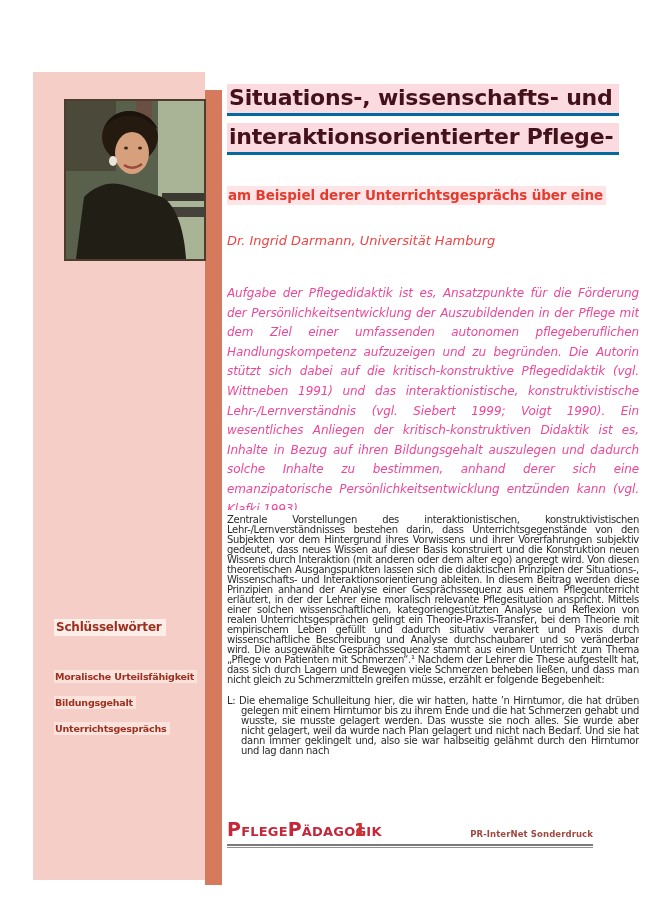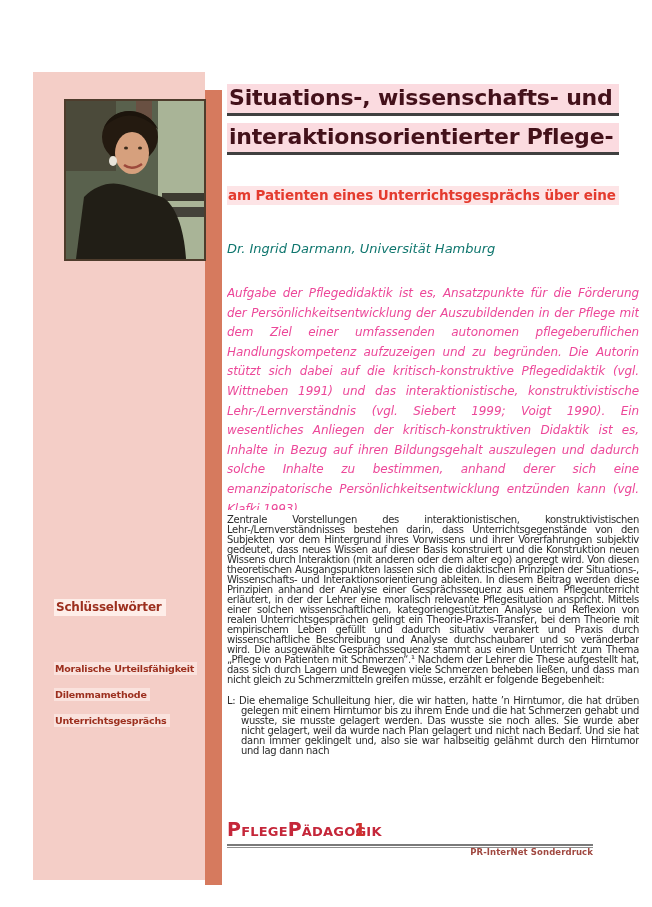--- a/index.html
+++ b/index.html
@@ -13,49 +13,49 @@
   .band-shadow { position:absolute; left:205px; top:90px; width:17px; height:795px; background:#d67a5e; }
 
   
   .photo-frame {
     position:absolute; left:64px; top:99px; width:138px; height:158px;
     border:2px solid #4e3c2c; background:#68705c; overflow:hidden;
   }
   .photo-frame svg { display:block; }
 
   
-  .sidebar-keywords { position:absolute; left:54px; top:596px; width:160px; color:#9c2f1e; }
+  .sidebar-keywords { position:absolute; left:54px; top:616px; width:160px; color:#9c2f1e; }
   .kw-heading {
     display:inline-block; font-size:12px; font-weight:bold; letter-spacing:-0.2px;
     background:rgba(255,243,238,0.85); padding:1px 4px 2px 2px;
   }
-  .kw-list { margin-top:40px; }
+  .kw-list { margin-top:28px; }
   .kw-item {
     font-size:9.5px; font-weight:bold; letter-spacing:-0.2px; white-space:nowrap;
     line-height:26px; height:26px;
   }
   .kw-item span { background:rgba(255,243,238,0.55); padding:1px 3px 1px 1px; }
 
   
   .title-block { position:absolute; left:227px; top:84px; width:420px; }
   .title-line { margin-bottom:7px; }
   .title-line .hl {
     display:inline-block; font-size:22px; font-weight:bold; letter-spacing:-0.2px;
-    color:#43111a; background:#fbdbe0; border-bottom:3px solid #404040;
+    color:#43111a; background:#fbdbe0; border-bottom:3px solid #0369a1;
     padding:1px 6px 2px 2px; line-height:26px;
   }
   .subtitle-block { position:absolute; left:227px; top:185px; width:412px; }
   .subtitle-line { margin:0 0 1px 0; }
   .subtitle-line .hl2 {
     display:inline-block; font-size:13.5px; font-weight:bold; color:#e43b2e;
     background:#fde4e6; padding:0 3px 1px 1px; line-height:18px; letter-spacing:-0.1px;
   }
   .author-line {
-    position:absolute; left:227px; top:241px; width:412px;
-    font-size:13px; font-style:italic; color:#0f766e;
+    position:absolute; left:227px; top:233px; width:412px;
+    font-size:13px; font-style:italic; color:#ef4444;
   }
 
   .abstract {
     position:absolute; left:227px; top:284px; width:412px; height:226px; overflow:hidden;
     font-size:12px; font-style:italic; line-height:19.6px; color:#ec4899;
     text-align:justify; letter-spacing:-0.1px;
   }
 
   .flow-text {
     position:absolute; left:227px; top:515px; width:412px; height:303px; overflow:hidden;
@@ -64,21 +64,21 @@
   .flow-text p { margin:0; }
   .dialogue { margin-top:11px !important; padding-left:14px; text-indent:-14px; }
 
   
   .footer { position:absolute; left:227px; top:818px; width:366px; height:32px; }
   .journal-name {
     font-variant:small-caps; font-weight:bold; font-size:19px; line-height:22px;
     color:#c5273a; letter-spacing:0.2px;text-align:center;
   }
   .page-number { position:absolute; left:127px; top:2px; font-size:17px; font-weight:bold; color:#d0302c; }
-  .imprint { position:absolute; right:0; top:29px; font-size:8.5px; font-weight:bold; color:#a04840; letter-spacing:0.1px; }
+  .imprint { position:absolute; right:0; top:11px; font-size:8.5px; font-weight:bold; color:#a04840; letter-spacing:0.1px; }
   .footer-rule {
     position:absolute; left:0; top:26px; width:366px; height:4px;
     border-top:2px solid #7a7a7a; border-bottom:1px solid #8f8f8f; box-sizing:border-box;
   }
 </style>
 </head>
 <body>
 
 <div class="page">
 
@@ -101,32 +101,32 @@
       <path d="M58,64 Q66,70 76,63" stroke="#9c4a3c" stroke-width="2.5" fill="none"></path>
       <ellipse cx="47" cy="60" rx="4" ry="5" fill="#e8e4da"></ellipse>
       <path d="M38,26 Q64,2 92,28 Q84,12 64,10 Q46,10 38,26 Z" fill="#1c140c"></path>
     </svg>
   </div>
 
   <div class="sidebar-keywords">
     <span class="kw-heading">Schlüsselwörter</span>
     <div class="kw-list">
       <div class="kw-item"><span>Moralische Urteilsfähigkeit</span></div>
-      <div class="kw-item"><span>Dilemmamethode</span></div>
+      <div class="kw-item"><span>Bildungsgehalt</span></div>
       <div class="kw-item"><span>Unterrichtsgesprächs</span></div>
     </div>
   </div>
 
   <div class="title-block">
     <div class="title-line"><span class="hl">Situations-, wissenschafts- und</span></div>
     <div class="title-line"><span class="hl">interaktionsorientierter Pflege-</span></div>
   </div>
 
   <div class="subtitle-block">
-    <div class="subtitle-line"><span class="hl2">am Patienten eines Unterrichtsgesprächs über eine</span></div>
+    <div class="subtitle-line"><span class="hl2">am Beispiel derer Unterrichtsgesprächs über eine</span></div>
   </div>
 
   <div class="author-line">Dr. Ingrid Darmann, Universität Hamburg</div>
 
   <div class="abstract">Aufgabe der Pflegedidaktik ist es, Ansatzpunkte für die Förderung der Persönlichkeitsentwicklung der Auszubildenden in der Pflege mit dem Ziel einer umfassenden autonomen pflegeberuflichen Handlungskompetenz aufzuzeigen und zu begründen. Die Autorin stützt sich dabei auf die kritisch-konstruktive Pflegedidaktik (vgl. Wittneben 1991) und das interaktionistische, konstruktivistische Lehr-/Lernverständnis (vgl. Siebert 1999; Voigt 1990). Ein wesentliches Anliegen der kritisch-konstruktiven Didaktik ist es, Inhalte in Bezug auf ihren Bildungsgehalt auszulegen und dadurch solche Inhalte zu bestimmen, anhand derer sich eine emanzipatorische Persönlichkeitsentwicklung entzünden kann (vgl. Klafki 1993).</div>
 
   <div class="flow-text">
     <p>Zentrale Vorstellungen des interaktionistischen, konstruktivistischen Lehr-/Lernverständnisses bestehen darin, dass Unterrichtsgegenstände von den Subjekten vor dem Hintergrund ihres Vorwissens und ihrer Vorerfahrungen subjektiv gedeutet, dass neues Wissen auf dieser Basis konstruiert und die Konstruktion neuen Wissens durch Interaktion (mit anderen oder dem alter ego) angeregt wird. Von diesen theoretischen Ausgangspunkten lassen sich die didaktischen Prinzipien der Situations-, Wissenschafts- und Interaktionsorientierung ableiten. In diesem Beitrag werden diese Prinzipien anhand der Analyse einer Gesprächssequenz aus einem Pflegeunterricht erläutert, in der der Lehrer eine moralisch relevante Pflegesituation anspricht. Mittels einer solchen wissenschaftlichen, kategoriengestützten Analyse und Reflexion von realen Unterrichtsgesprächen gelingt ein Theorie-Praxis-Transfer, bei dem Theorie mit empirischem Leben gefüllt und dadurch situativ verankert und Praxis durch wissenschaftliche Beschreibung und Analyse durchschaubarer und so veränderbar wird. Die ausgewählte Gesprächssequenz stammt aus einem Unterricht zum Thema „Pflege von Patienten mit Schmerzen“.¹ Nachdem der Lehrer die These aufgestellt hat, dass sich durch Lagern und Bewegen viele Schmerzen beheben ließen, und dass man nicht gleich zu Schmerzmitteln greifen müsse, erzählt er folgende Begebenheit:</p>
     <p class="dialogue"><span>L:</span> <span>Die ehemalige Schulleitung hier, die wir hatten, hatte ’n Hirntumor, die hat drüben gelegen mit einem Hirntumor bis zu ihrem Ende und die hat Schmerzen gehabt und wusste, sie musste gelagert werden. Das wusste sie noch alles. Sie wurde aber nicht gelagert, weil da wurde nach Plan gelagert und nicht nach Bedarf. Und sie hat dann immer geklingelt und, also sie war halbseitig gelähmt durch den Hirntumor und lag dann nach</span></p>
   </div>

